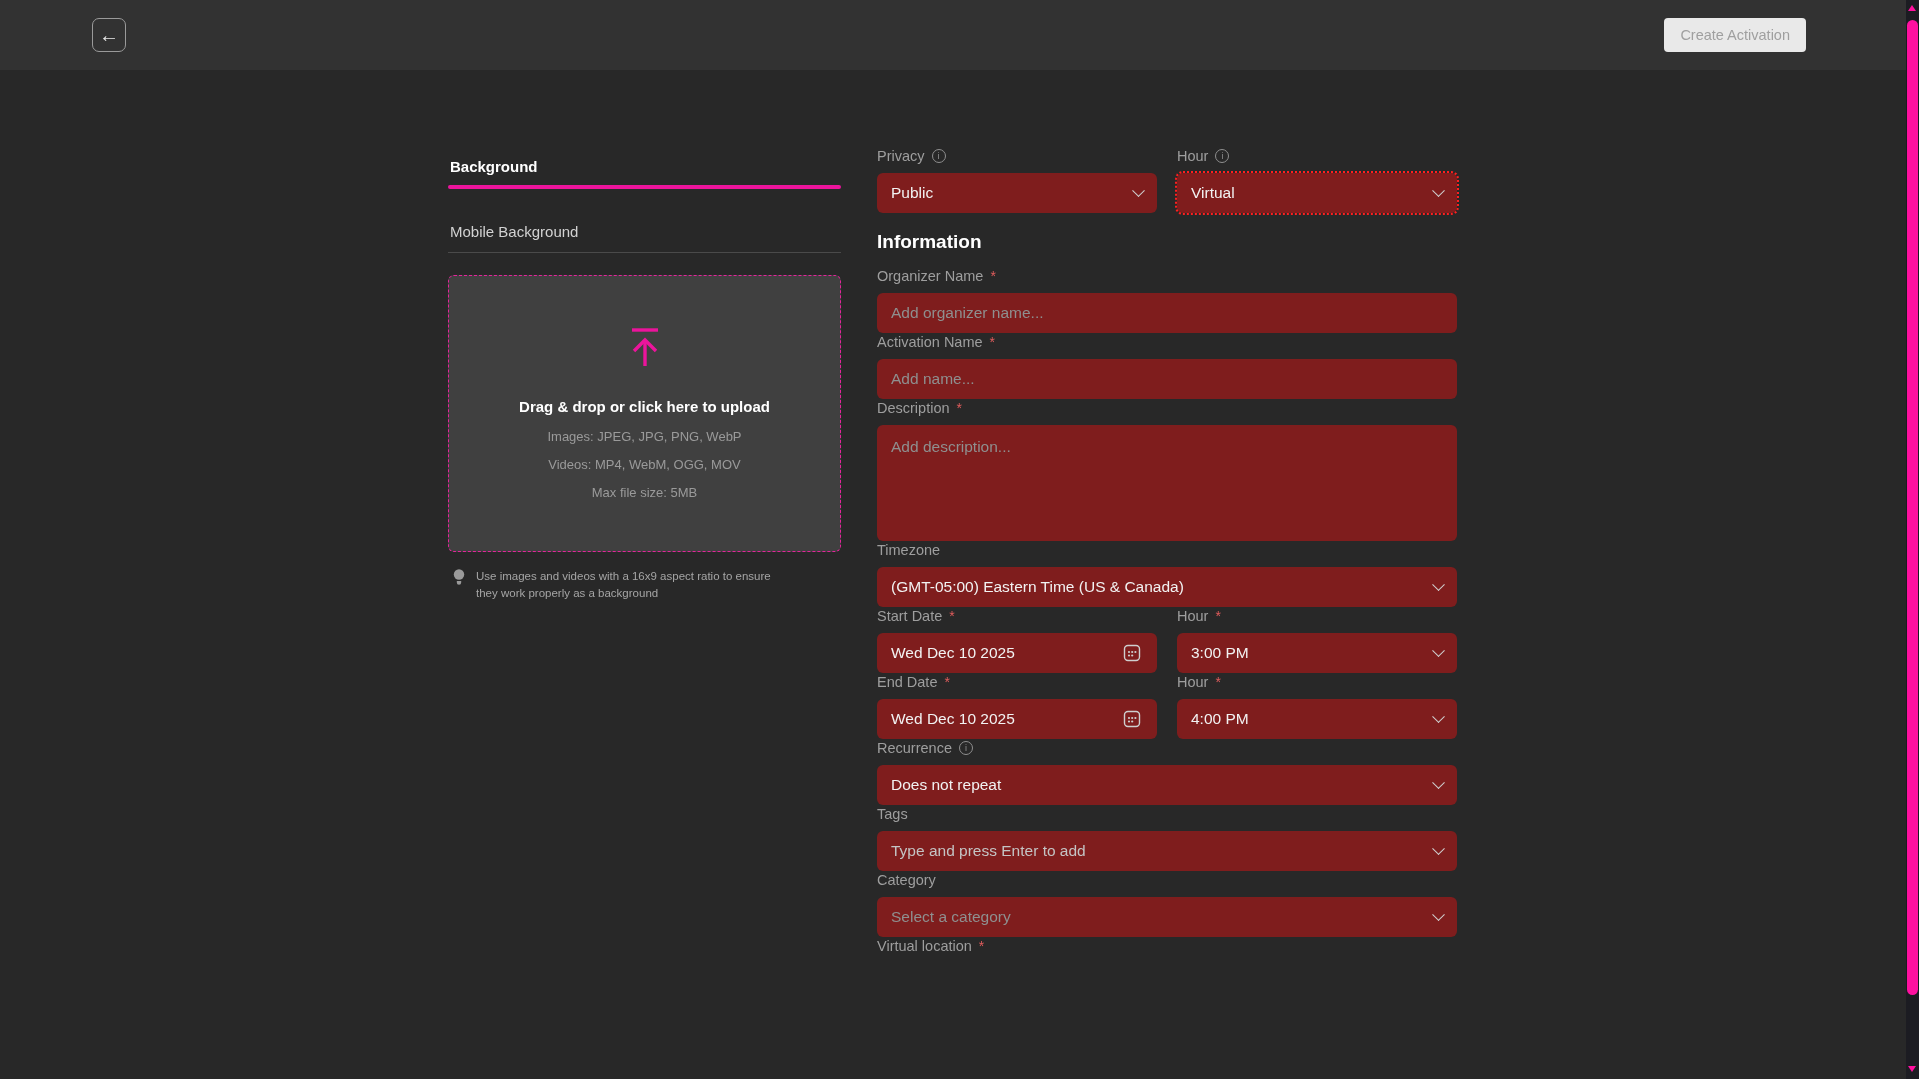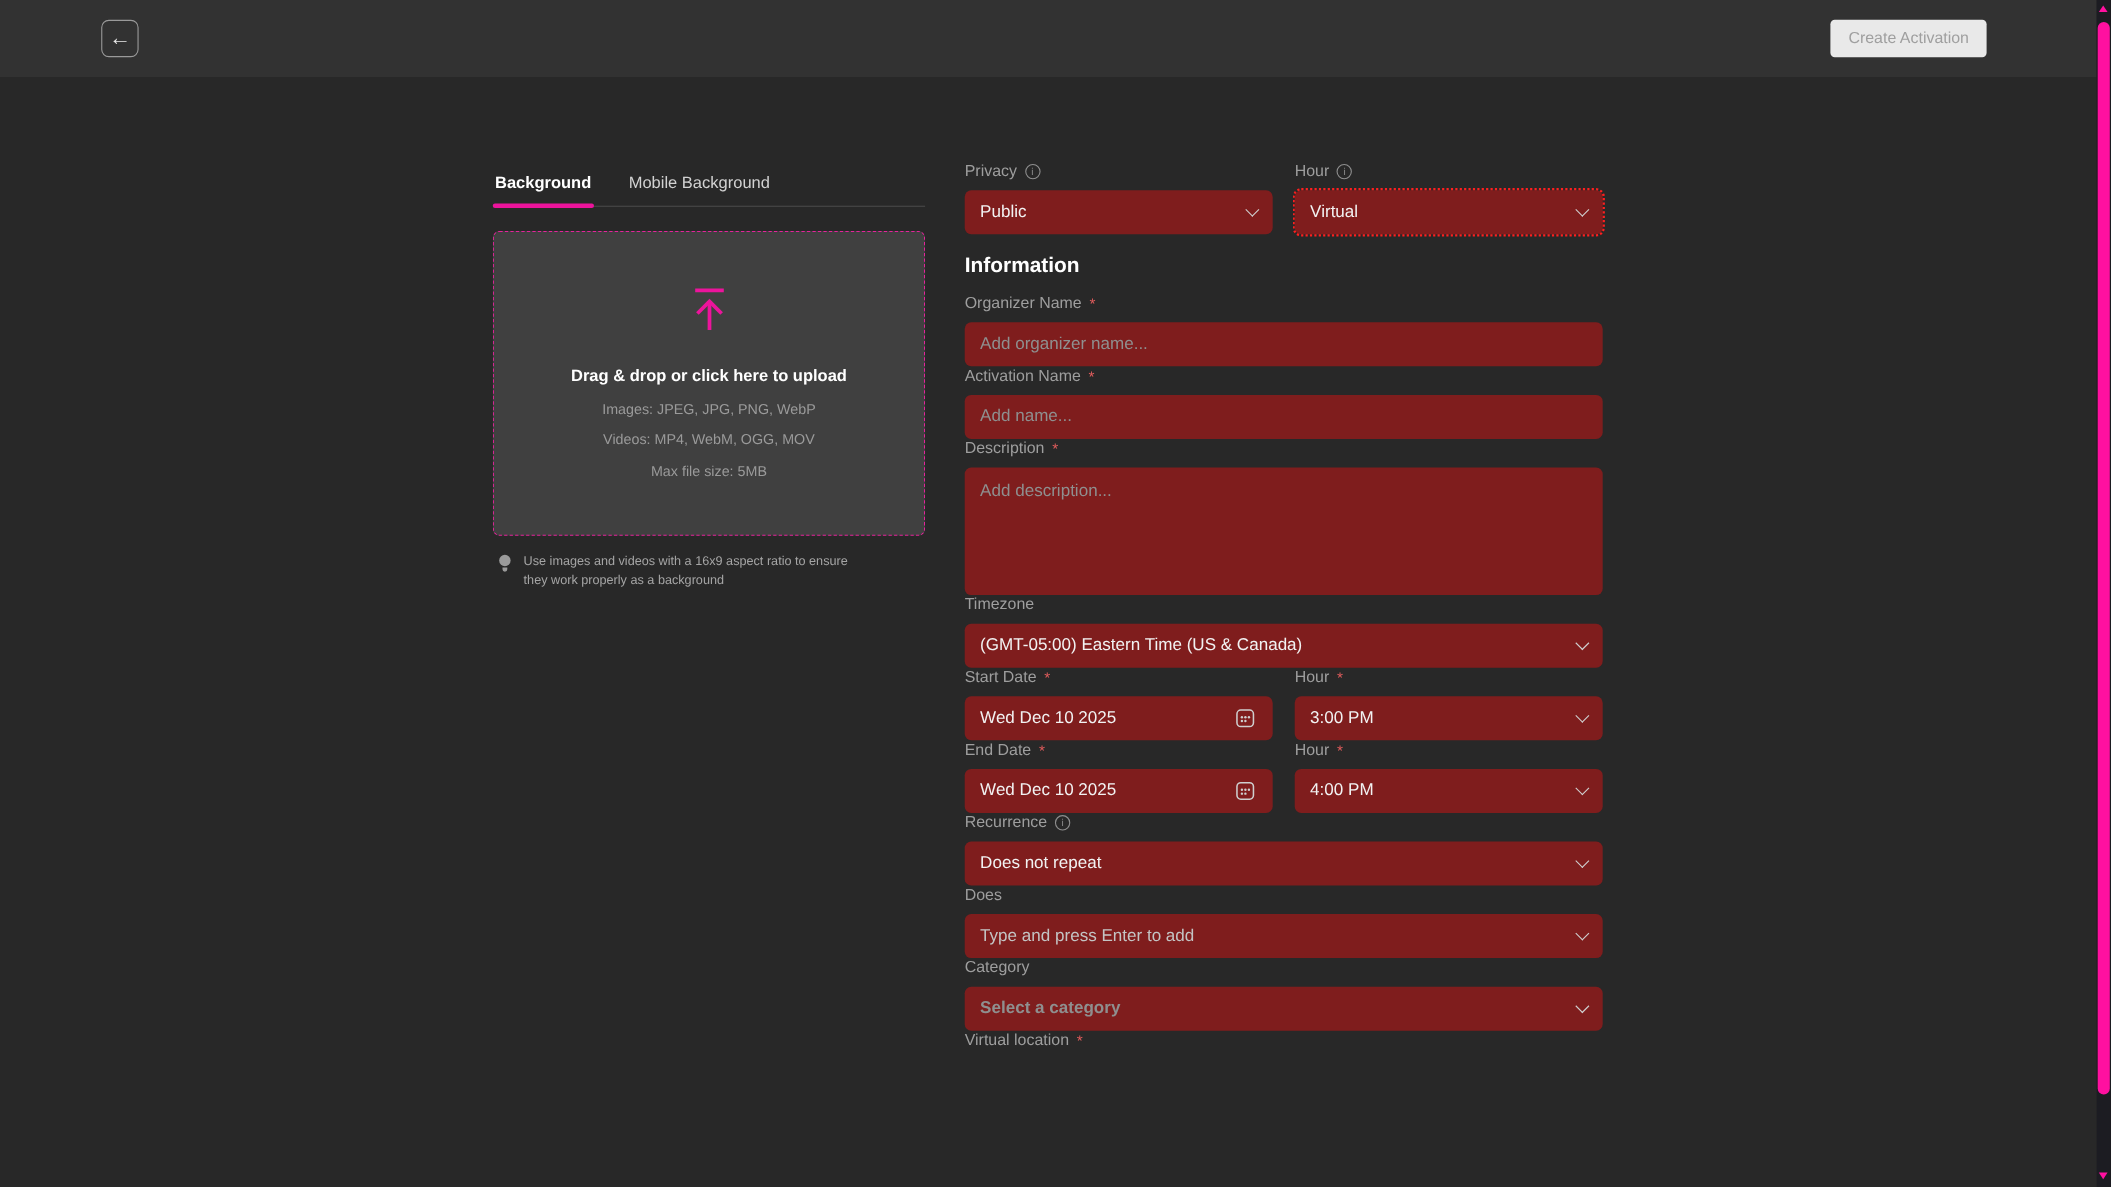--- a/index.html
+++ b/index.html
@@ -27,21 +27,21 @@
     font-family:inherit;
   }
   
   .scrollbar { position:absolute; right:0; top:0; width:13px; height:1079px; background:#1c1c22; }
   .scroll-thumb { position:absolute; left:1px; top:20px; width:11px; height:975px; background:#ff10a0; border-radius:6px; }
   .scroll-up, .scroll-down { position:absolute; left:2px; width:0; height:0; border-left:4.5px solid transparent; border-right:4.5px solid transparent; }
   .scroll-up   { top:5px;    border-bottom:6px solid #ff10a0; }
   .scroll-down { top:1066px; border-top:6px solid #ff10a0; }
   
   .left-col { position:absolute; left:448px; top:152px; width:393px; }
-  .tabs { display:flex; gap:30px; border-bottom:1px solid #4a4a4a; }
+  .tabs { display:flex; gap:30px; border-bottom:1px solid #4a4a4a;flex-direction:column; }
   .tab { padding:6px 2px 12px; font-size:15px; color:#d2d2d2; cursor:pointer; position:relative; }
   .tab.active { color:#fff; font-weight:bold; }
   .tab.active::after {
     content:""; position:absolute; left:0; right:0; bottom:-2px; height:4px;
     background:#ec149c; border-radius:2px;
   }
   .dropzone {
     margin-top:22px; height:277px; background:#404040;
     border:1px dashed #e5239b; border-radius:6px;
     display:flex; flex-direction:column; align-items:center; justify-content:center;
@@ -63,21 +63,21 @@
   .info {
     display:inline-flex; width:14px; height:14px; border:1px solid #8f8f8f; border-radius:50%;
     color:#8f8f8f; font-size:9px; align-items:center; justify-content:center; flex:none;
   }
   .ctl {
     height:40px; background:#7f1d1d; border-radius:6px; border:none; width:100%;
     display:flex; align-items:center; padding:0 14px; font-size:15.5px; color:#f2f2f2;
     cursor:pointer;
   }
   .ctl .val { flex:1; white-space:nowrap; overflow:hidden; }
-  .ctl .val.ph { color:#8f8f8f;font-weight:bold; }
+  .ctl .val.ph { color:#8f8f8f; }
   .ctl .val.ph-light { color:#c4c4c4; }
   .chev {
     width:9px; height:9px; border-right:1.6px solid #cfcfcf; border-bottom:1.6px solid #cfcfcf;
     transform:rotate(45deg) translate(-2px,-2px); flex:none;
   }
   .focus-red { outline:2px dotted #ff1f1f; outline-offset:0px; }
   input.ctl, textarea.ctl { font-family:inherit; cursor:text; }
   input.ctl::placeholder, textarea.ctl::placeholder { color:#8f8f8f; opacity:1; }
   textarea.ctl { height:116px; resize:none; padding-top:11px; line-height:1.4; }
   .section-title { font-size:19px; font-weight:bold; color:#fff; margin:18px 0 14px; }
@@ -257,21 +257,21 @@
         <span class="info">i</span>
       </div>
       <div class="ctl">
         <span class="val">Does not repeat</span>
         <span class="chev"></span>
       </div>
     </div>
 
     <div class="field">
       <div class="lbl">
-        <span>Does</span>
+        <span>Tags</span>
       </div>
       <div class="ctl">
         <span class="val ph-light">Type and press Enter to add</span>
         <span class="chev"></span>
       </div>
     </div>
 
     <div class="field">
       <div class="lbl">
         <span>Category</span>

